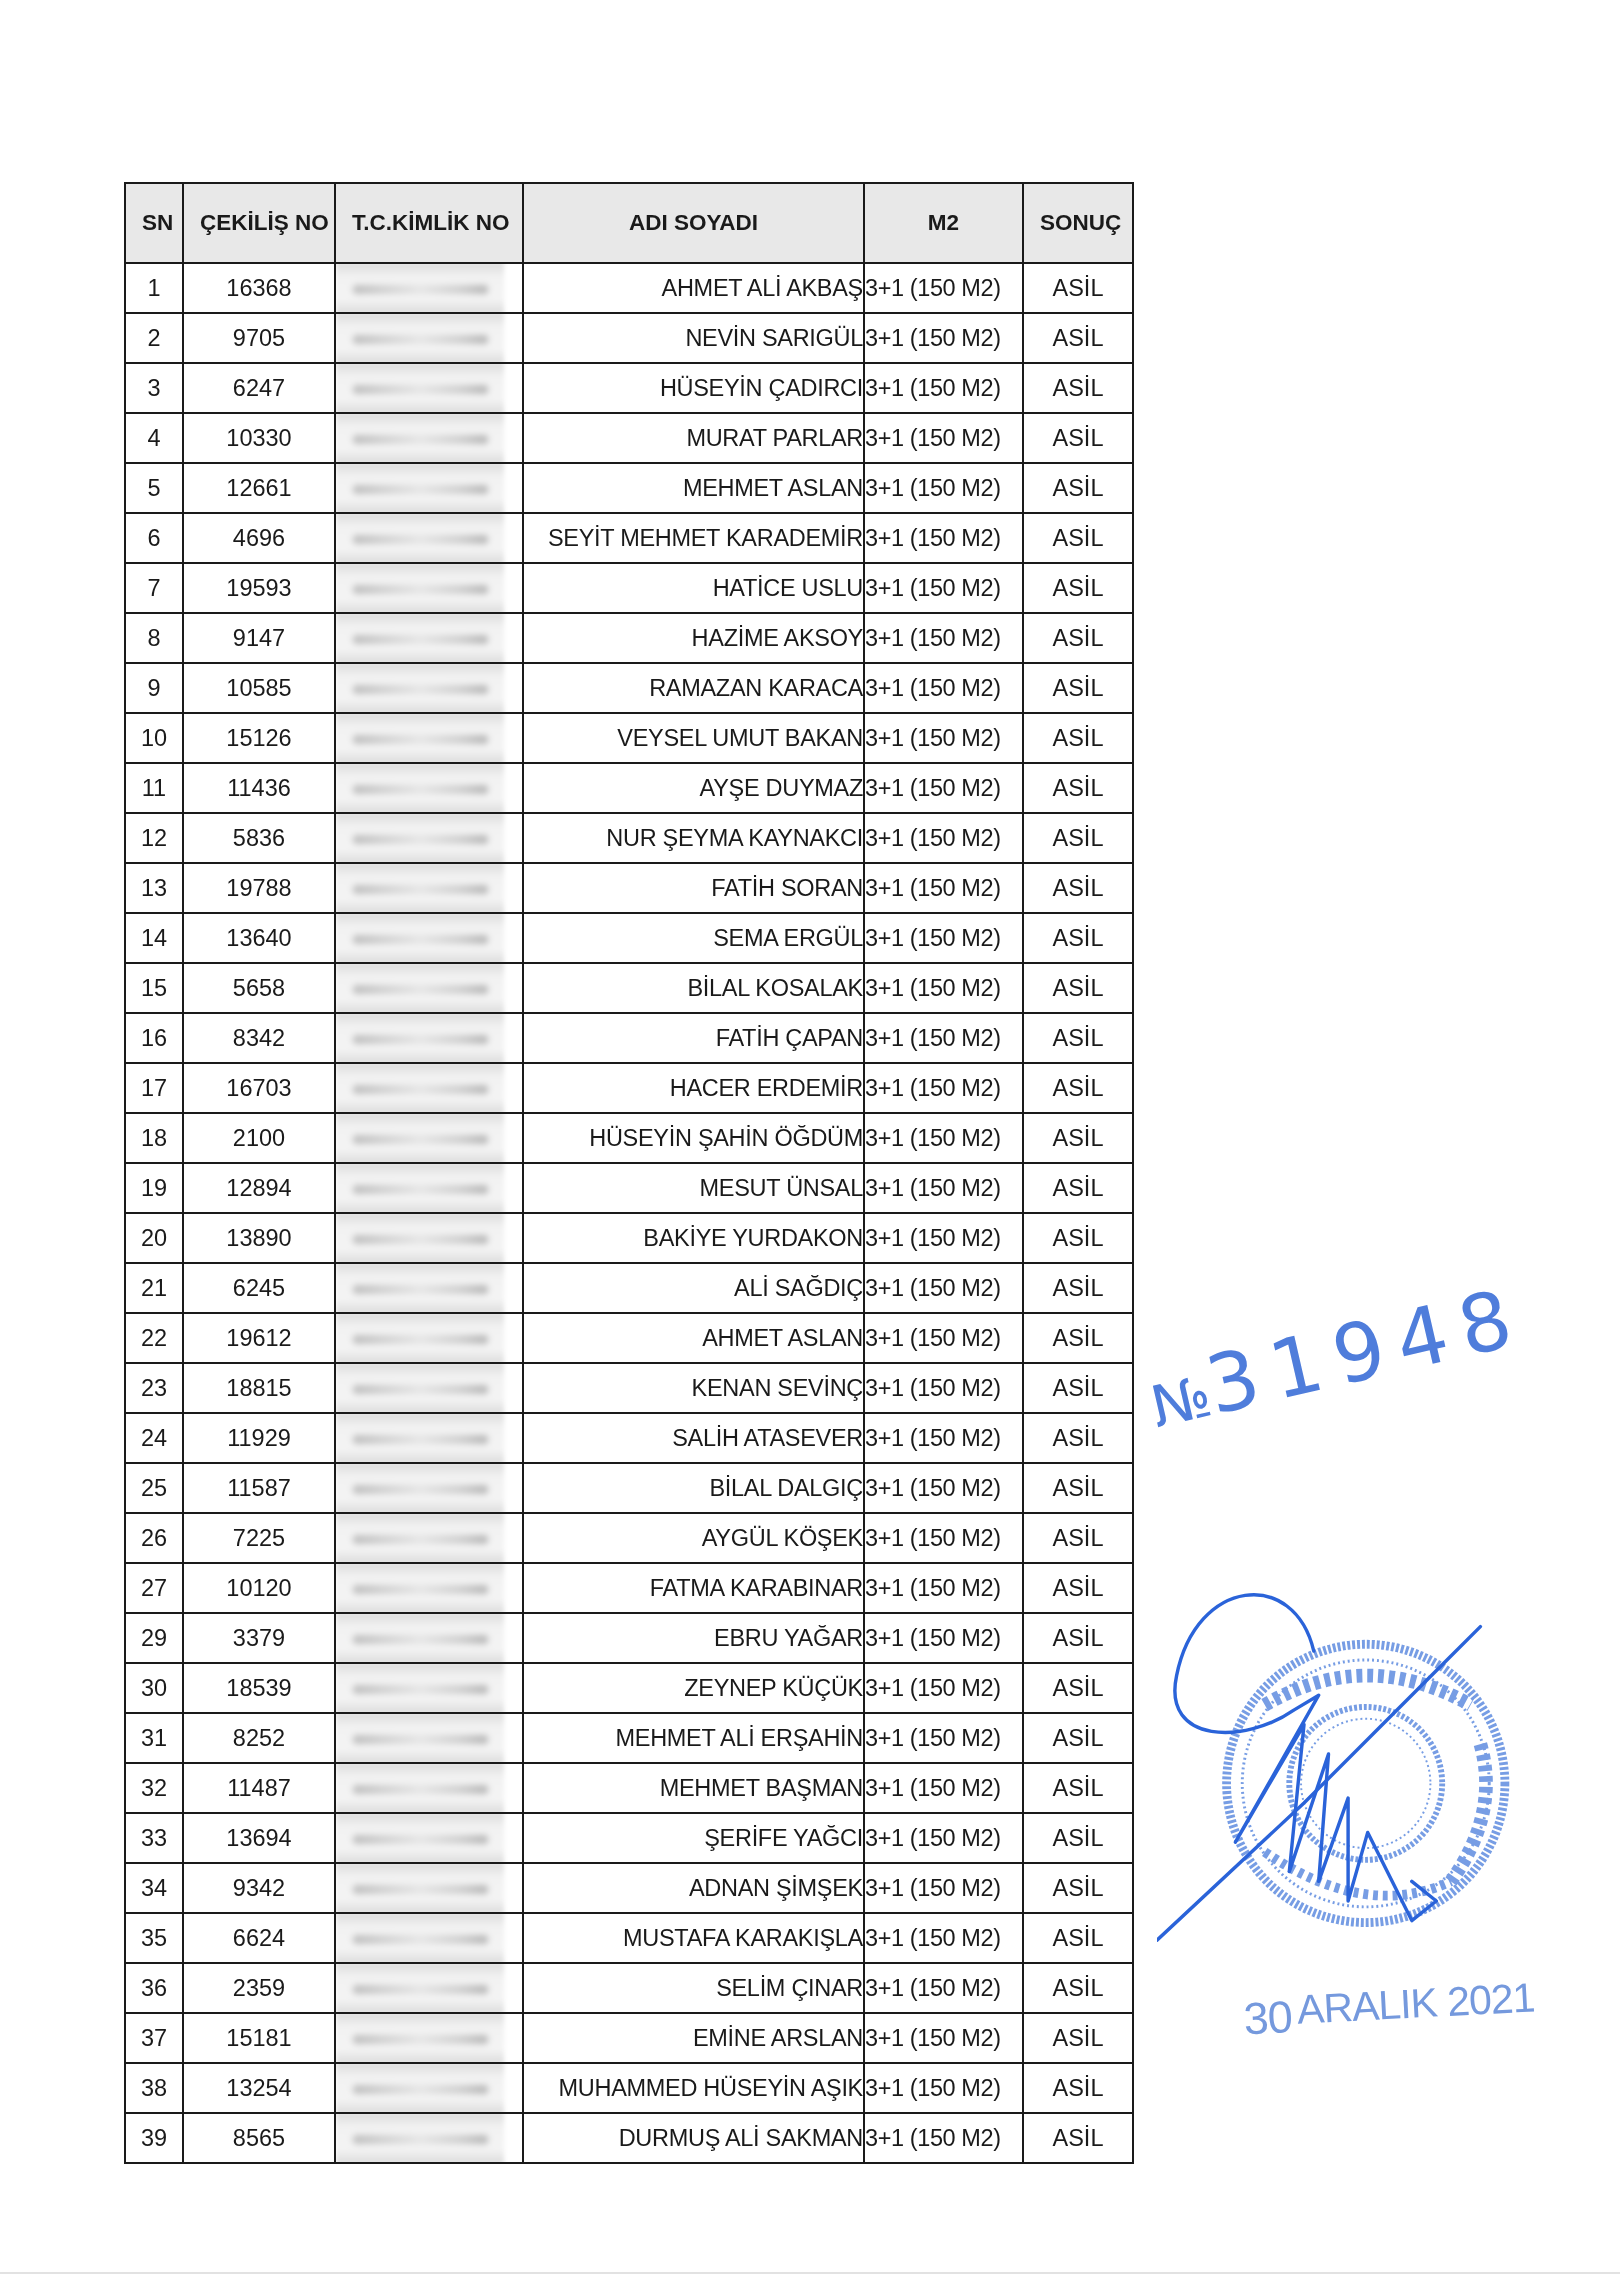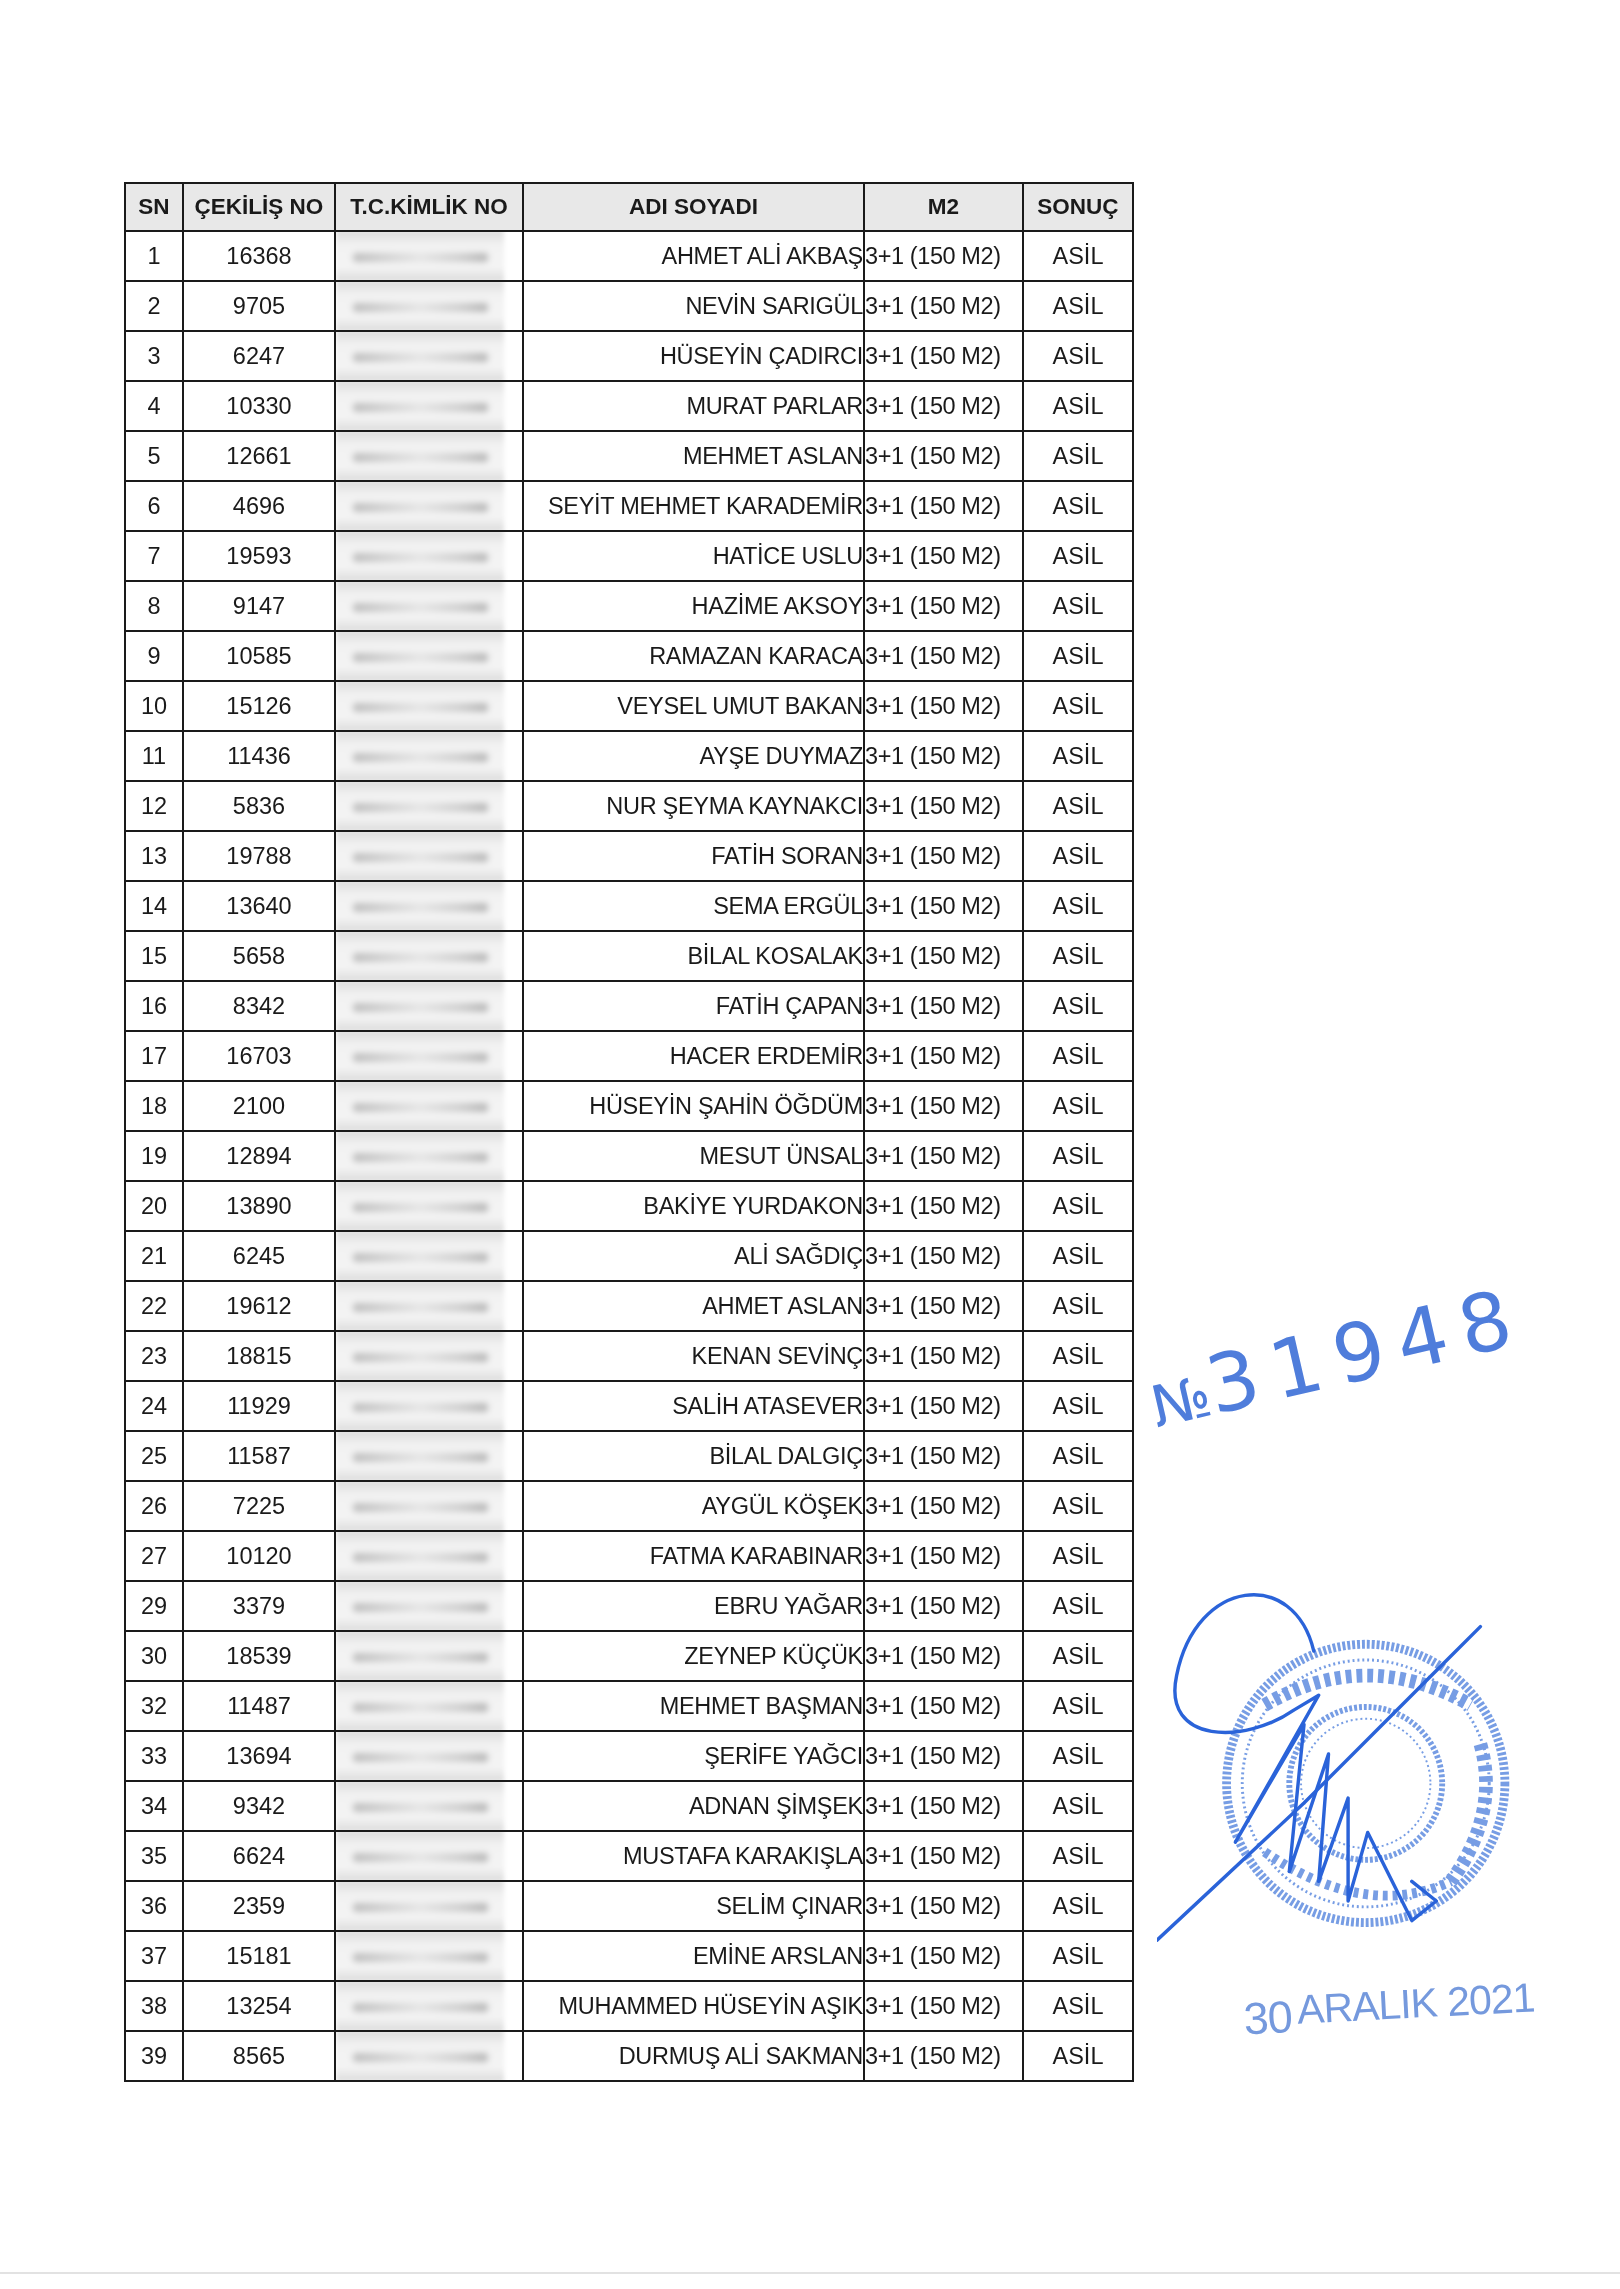--- a/index.html
+++ b/index.html
@@ -14,21 +14,21 @@
     border:2.5px solid #1a1a1a;
   }
   table.lottery col.c-sn { width:58px; }
   table.lottery col.c-no { width:152px; }
   table.lottery col.c-tc { width:188px; }
   table.lottery col.c-name { width:341px; }
   table.lottery col.c-m2 { width:159px; }
   table.lottery col.c-res { width:110px; }
   table.lottery th {
     height:46px; background:#e8e8e8; font-weight:bold; font-size:22.5px;
-    border:2px solid #1a1a1a; text-align:center; padding:0; white-space:nowrap;
+    border:2px solid #1a1a1a; text-align:center; padding:16px; white-space:nowrap;
   }
   table.lottery td {
     height:48px; font-size:23.5px; border:2px solid #1a1a1a; padding:0;
     white-space:nowrap; overflow:hidden;
   }
   td.center { text-align:center; }
   td.name { text-align:right; padding-left:3.9px; letter-spacing:-0.3px; }
   td.m2 { text-align:left; padding-left:2.9px; letter-spacing:-0.4px; }
   td.res { text-align:center; }
   td.tc { position:relative; border-top:none; border-bottom:none; }
@@ -423,20 +423,32 @@
         <td class="tc">
           <div class="tc-blur">
             <div class="mask"></div>
           </div>
         </td>
         <td class="name">ZEYNEP KÜÇÜK</td>
         <td class="m2">3+1 (150 M2)</td>
         <td class="res">ASİL</td>
       </tr>
       <tr>
+        <td class="center">31</td>
+        <td class="center">8252</td>
+        <td class="tc">
+          <div class="tc-blur">
+            <div class="mask"></div>
+          </div>
+        </td>
+        <td class="name">MEHMET ALİ ERŞAHİN</td>
+        <td class="m2">3+1 (150 M2)</td>
+        <td class="res">ASİL</td>
+      </tr>
+      <tr>
         <td class="center">32</td>
         <td class="center">11487</td>
         <td class="tc">
           <div class="tc-blur">
             <div class="mask"></div>
           </div>
         </td>
         <td class="name">MEHMET BAŞMAN</td>
         <td class="m2">3+1 (150 M2)</td>
         <td class="res">ASİL</td>

